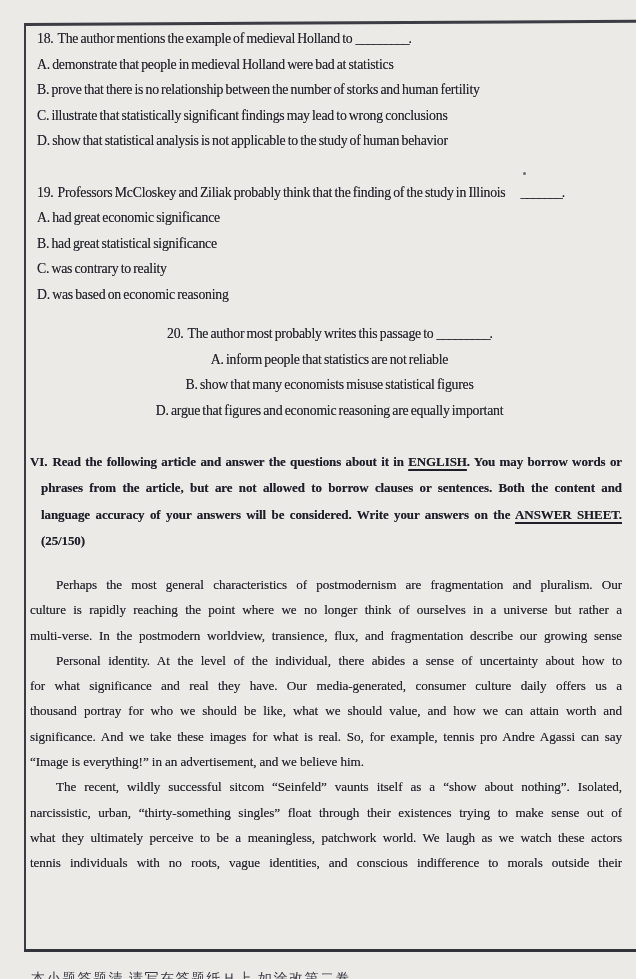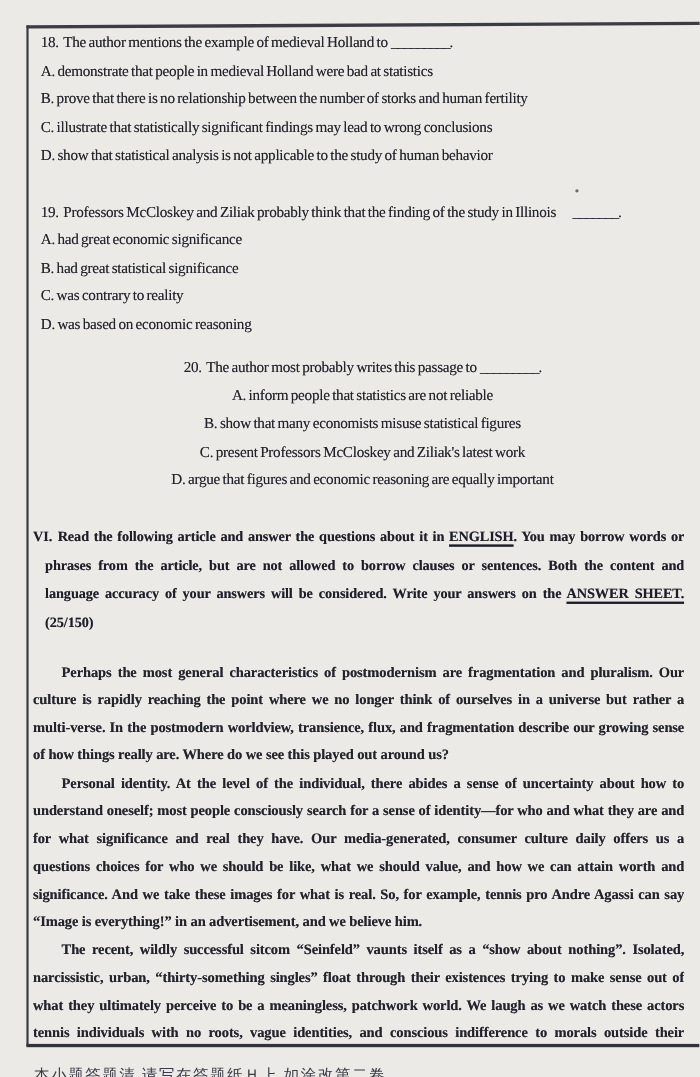--- a/index.html
+++ b/index.html
@@ -56,21 +56,21 @@
     letter-spacing: -0.1px;
   }
   .vi-label { margin-right: 5px; }
   .vi-head .u {
     text-decoration: underline;
     text-decoration-thickness: 1.6px;
     text-underline-offset: 2.5px;
   }
 
   
-  .passage { margin-top: 17px; height: 356px; overflow: hidden; font-weight: bold; }
+  .passage { margin-top: 17px; height: 356px; overflow: hidden; }
   .pline {
     font-size: 13.2px; line-height: 25.3px;
     letter-spacing: -0.1px;
     text-align: justify; text-align-last: justify;
   }
   .pline.first { text-indent: 26px; }
   .pline.end { text-align-last: left; }
 
   
   .footer-note {
@@ -115,40 +115,37 @@
       <div class="q-line">C. was contrary to reality</div>
       <div class="q-line">D. was based on economic reasoning</div>
     </section>
 
     <section class="question q20">
       <div class="q-line q-stem">
         <span class="q-num">20.</span><span>The author most probably writes this passage to</span><span class="blank">_________.</span>
       </div>
       <div class="q-line">A. inform people that statistics are not reliable</div>
       <div class="q-line">B. show that many economists misuse statistical figures</div>
-      <div class="q-line">C. present Professors McCloskey and Ziliak's latest work</div>
       <div class="q-line">D. argue that figures and economic reasoning are equally important</div>
     </section>
 
     <section class="vi-head">
       <span class="vi-label">VI.</span><span><span>Read the following article and answer the questions about it in </span><span class="u">ENGLISH</span><span>. You may borrow words or phrases from the article, but are not allowed to borrow clauses or sentences. Both the content and language accuracy of your answers will be considered. Write your answers on the </span><span class="u">ANSWER SHEET.</span><span> (25/150)</span></span>
     </section>
 
     <section class="passage">
       <div class="para">
           <div class="pline first">Perhaps the most general characteristics of postmodernism are fragmentation and pluralism. Our</div>
           <div class="pline">culture is rapidly reaching the point where we no longer think of ourselves in a universe but rather a</div>
           <div class="pline">multi-verse. In the postmodern worldview, transience, flux, and fragmentation describe our growing sense</div>
-          <div class="pline end">of how things really are. Where do we see this played out around us?</div>
         </div>
       <div class="para">
           <div class="pline first">Personal identity. At the level of the individual, there abides a sense of uncertainty about how to</div>
-          <div class="pline">understand oneself; most people consciously search for a sense of identity—for who and what they are and</div>
           <div class="pline">for what significance and real they have. Our media-generated, consumer culture daily offers us a</div>
-          <div class="pline">questions choices for who we should be like, what we should value, and how we can attain worth and</div>
+          <div class="pline">thousand portray for who we should be like, what we should value, and how we can attain worth and</div>
           <div class="pline">significance. And we take these images for what is real. So, for example, tennis pro Andre Agassi can say</div>
           <div class="pline end">“Image is everything!” in an advertisement, and we believe him.</div>
         </div>
       <div class="para">
           <div class="pline first">The recent, wildly successful sitcom “Seinfeld” vaunts itself as a “show about nothing”. Isolated,</div>
           <div class="pline">narcissistic, urban, “thirty-something singles” float through their existences trying to make sense out of</div>
           <div class="pline">what they ultimately perceive to be a meaningless, patchwork world. We laugh as we watch these actors</div>
           <div class="pline">tennis individuals with no roots, vague identities, and conscious indifference to morals outside their</div>
         </div>
     </section>

